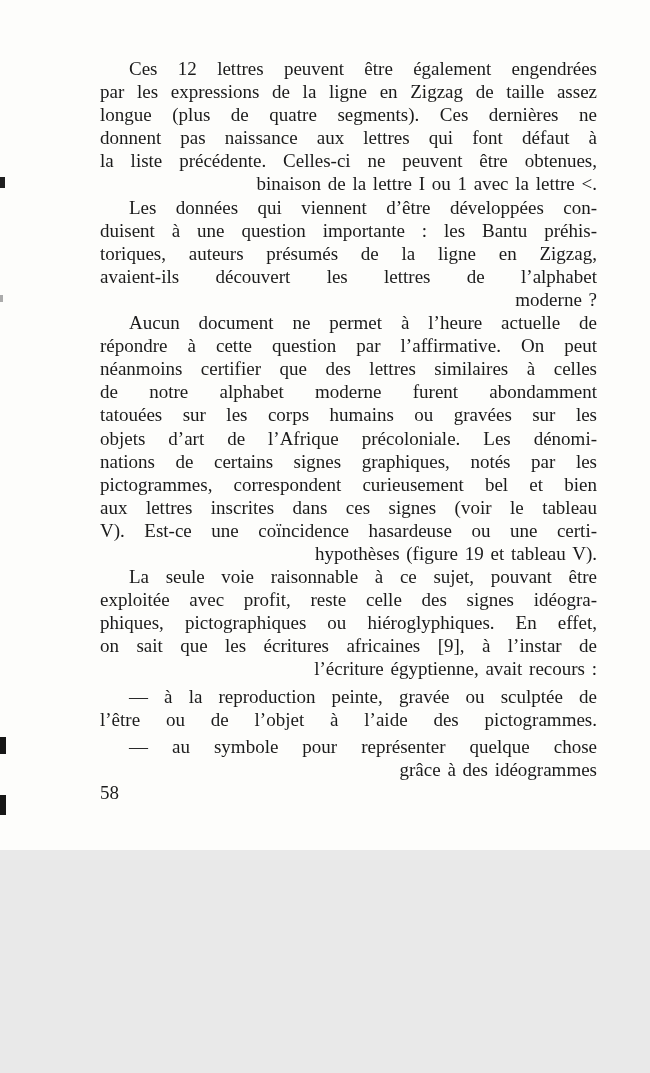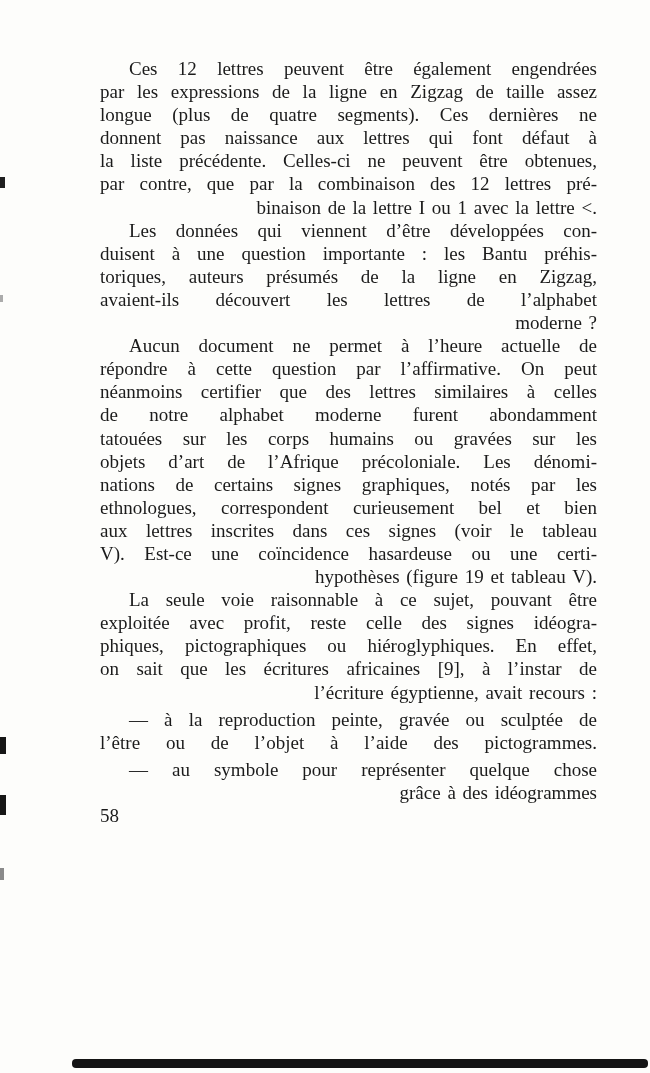--- a/index.html
+++ b/index.html
@@ -1,18 +1,18 @@
 <!DOCTYPE html>
 <html><head>
 <meta charset="utf-8">
 <style>
   html,body{margin:0;padding:0;background:#e9e9e9;}
   .page{
     position:relative;
-    width:650px;height:1073px;
+    width:650px;height:850px;
     background:#fdfdfb;
     font-family:"Liberation Serif","DejaVu Serif",serif;
     color:#1b1b1b;
     overflow:hidden;
   }
   .text-column{
     position:absolute;
     left:100px;top:57px;width:497px;
     font-size:19px;
     line-height:23.1px;
@@ -34,39 +34,38 @@
 <body>
 
 <div class="page">
   <div class="text-column">
       <div class="block ">
         <div class="line just indent">Ces 12 lettres peuvent être également engendrées</div>
         <div class="line just">par les expressions de la ligne en Zigzag de taille assez</div>
         <div class="line just">longue (plus de quatre segments). Ces dernières ne</div>
         <div class="line just">donnent pas naissance aux lettres qui font défaut à</div>
         <div class="line just">la liste précédente. Celles-ci ne peuvent être obtenues,</div>
-        <div class="line just">par contre, que par la combinaison des 12 lettres pré-</div>
         <div class="line">binaison de la lettre I ou 1 avec la lettre &lt;.</div>
       </div>
       <div class="block ">
         <div class="line just indent">Les données qui viennent d’être développées con-</div>
         <div class="line just">duisent à une question importante : les Bantu préhis-</div>
         <div class="line just">toriques, auteurs présumés de la ligne en Zigzag,</div>
         <div class="line just">avaient-ils découvert les lettres de l’alphabet</div>
         <div class="line">moderne ?</div>
       </div>
       <div class="block ">
         <div class="line just indent">Aucun document ne permet à l’heure actuelle de</div>
         <div class="line just">répondre à cette question par l’affirmative. On peut</div>
         <div class="line just">néanmoins certifier que des lettres similaires à celles</div>
         <div class="line just">de notre alphabet moderne furent abondamment</div>
         <div class="line just">tatouées sur les corps humains ou gravées sur les</div>
         <div class="line just">objets d’art de l’Afrique précoloniale. Les dénomi-</div>
         <div class="line just">nations de certains signes graphiques, notés par les</div>
-        <div class="line just">ethnologues, correspondent curieusement bel et bien</div>
+        <div class="line just">pictogrammes, correspondent curieusement bel et bien</div>
         <div class="line just">aux lettres inscrites dans ces signes (voir le tableau</div>
         <div class="line just">V). Est-ce une coïncidence hasardeuse ou une certi-</div>
         <div class="line">hypothèses (figure 19 et tableau V).</div>
       </div>
       <div class="block ">
         <div class="line just indent">La seule voie raisonnable à ce sujet, pouvant être</div>
         <div class="line just">exploitée avec profit, reste celle des signes idéogra-</div>
         <div class="line just">phiques, pictographiques ou hiéroglyphiques. En effet,</div>
         <div class="line just">on sait que les écritures africaines [9], à l’instar de</div>
         <div class="line">l’écriture égyptienne, avait recours :</div>

